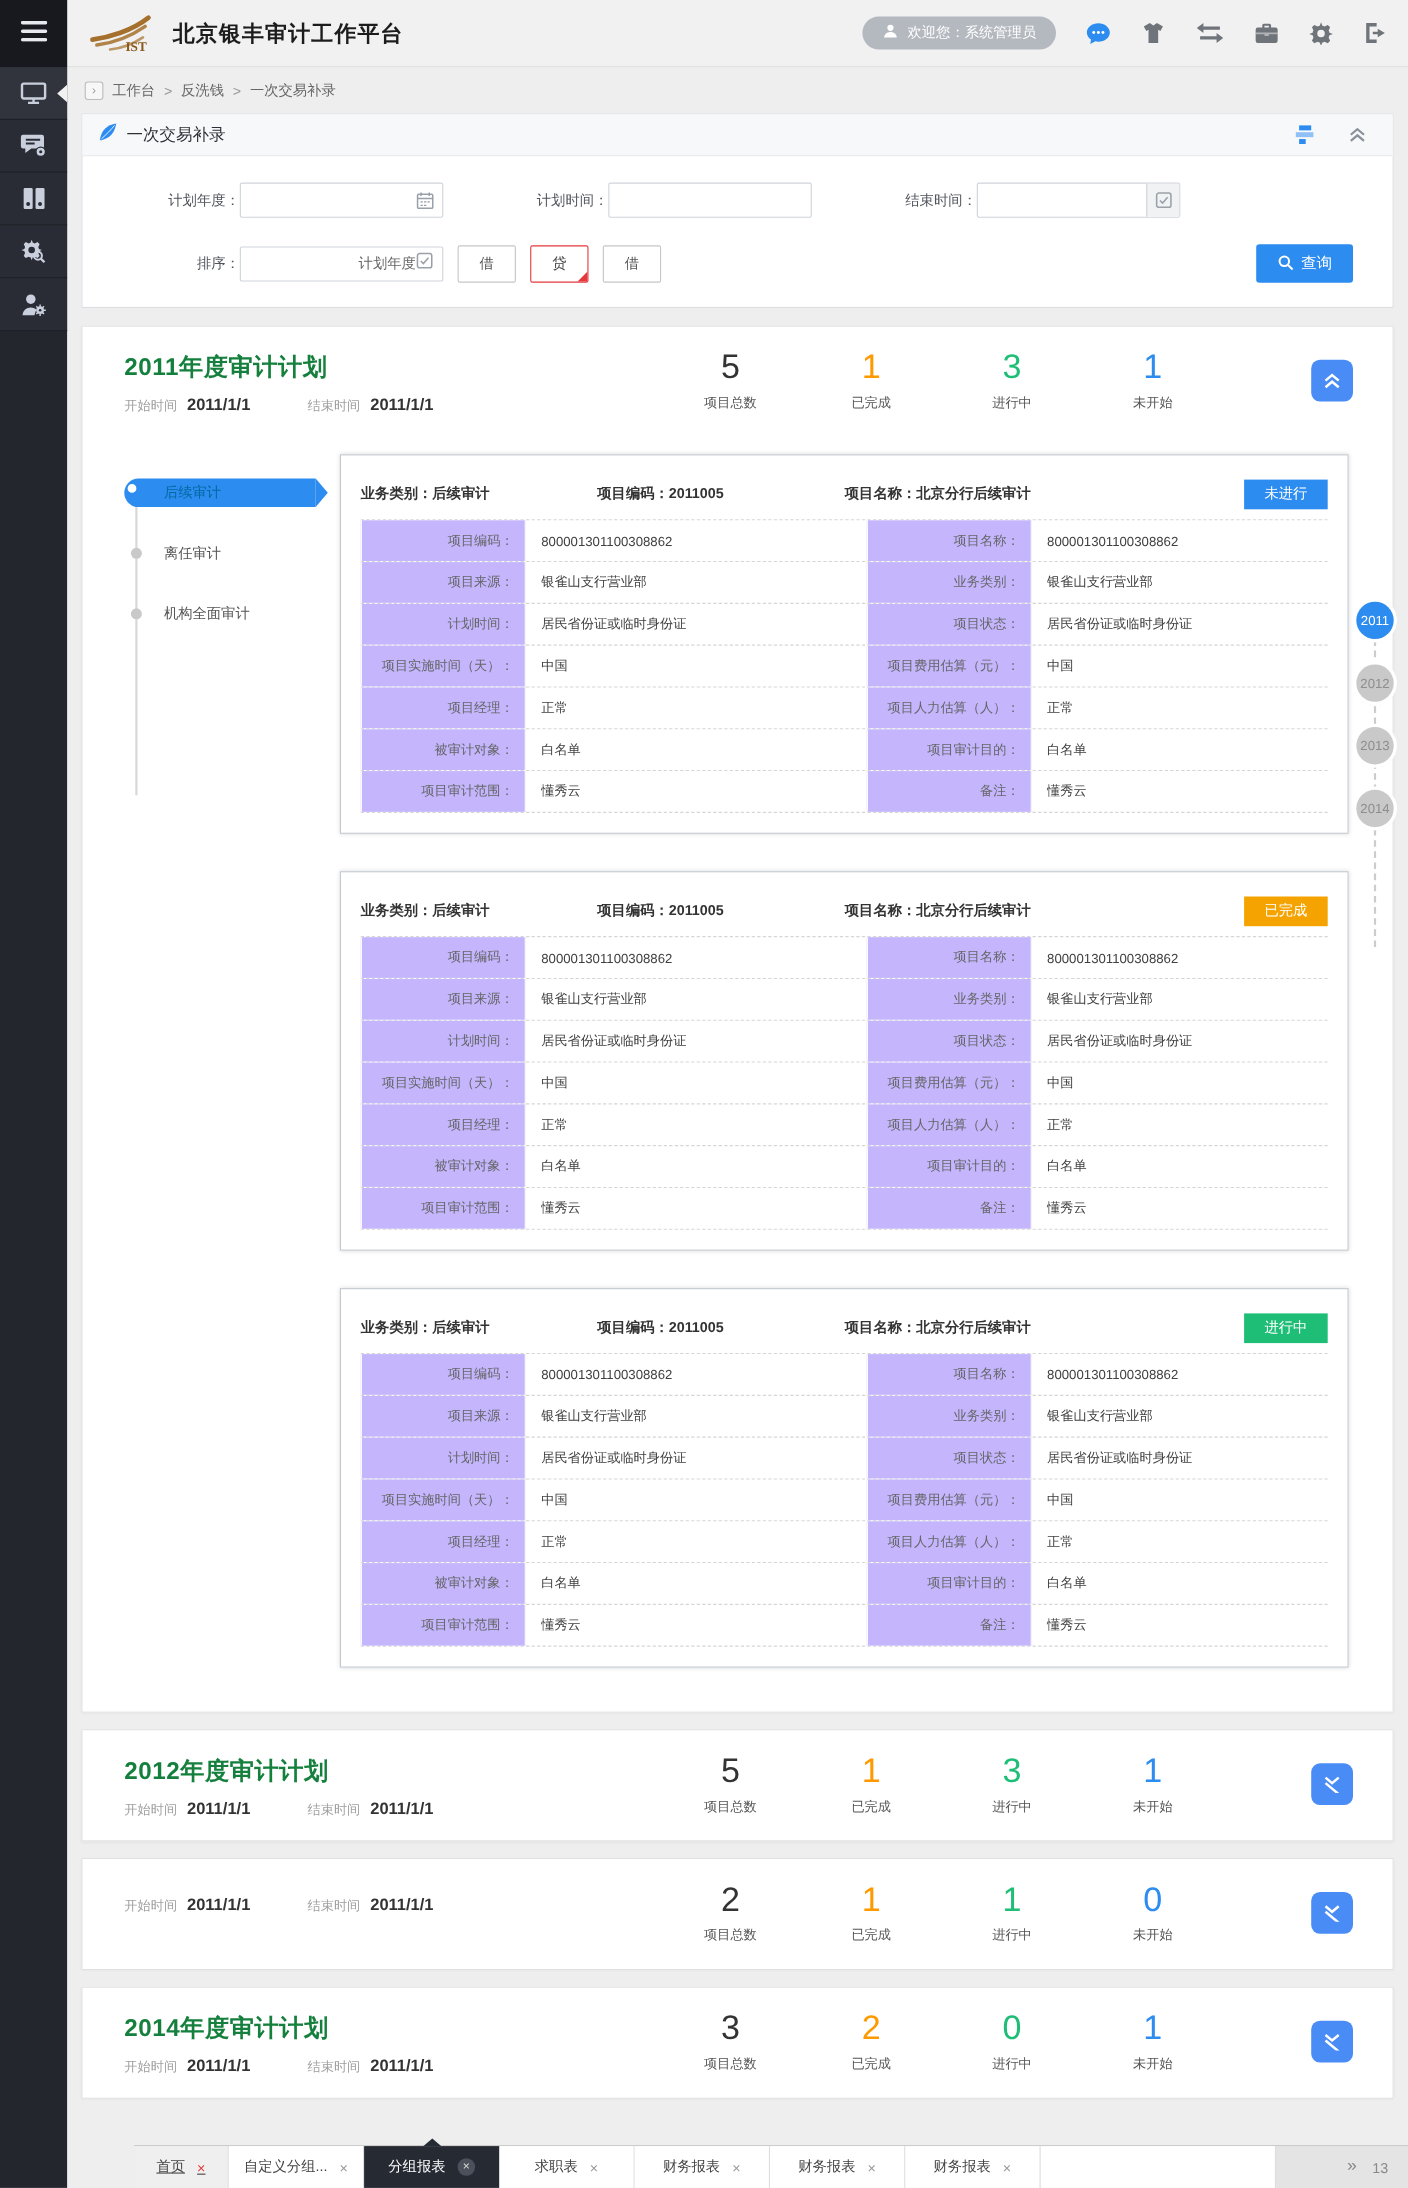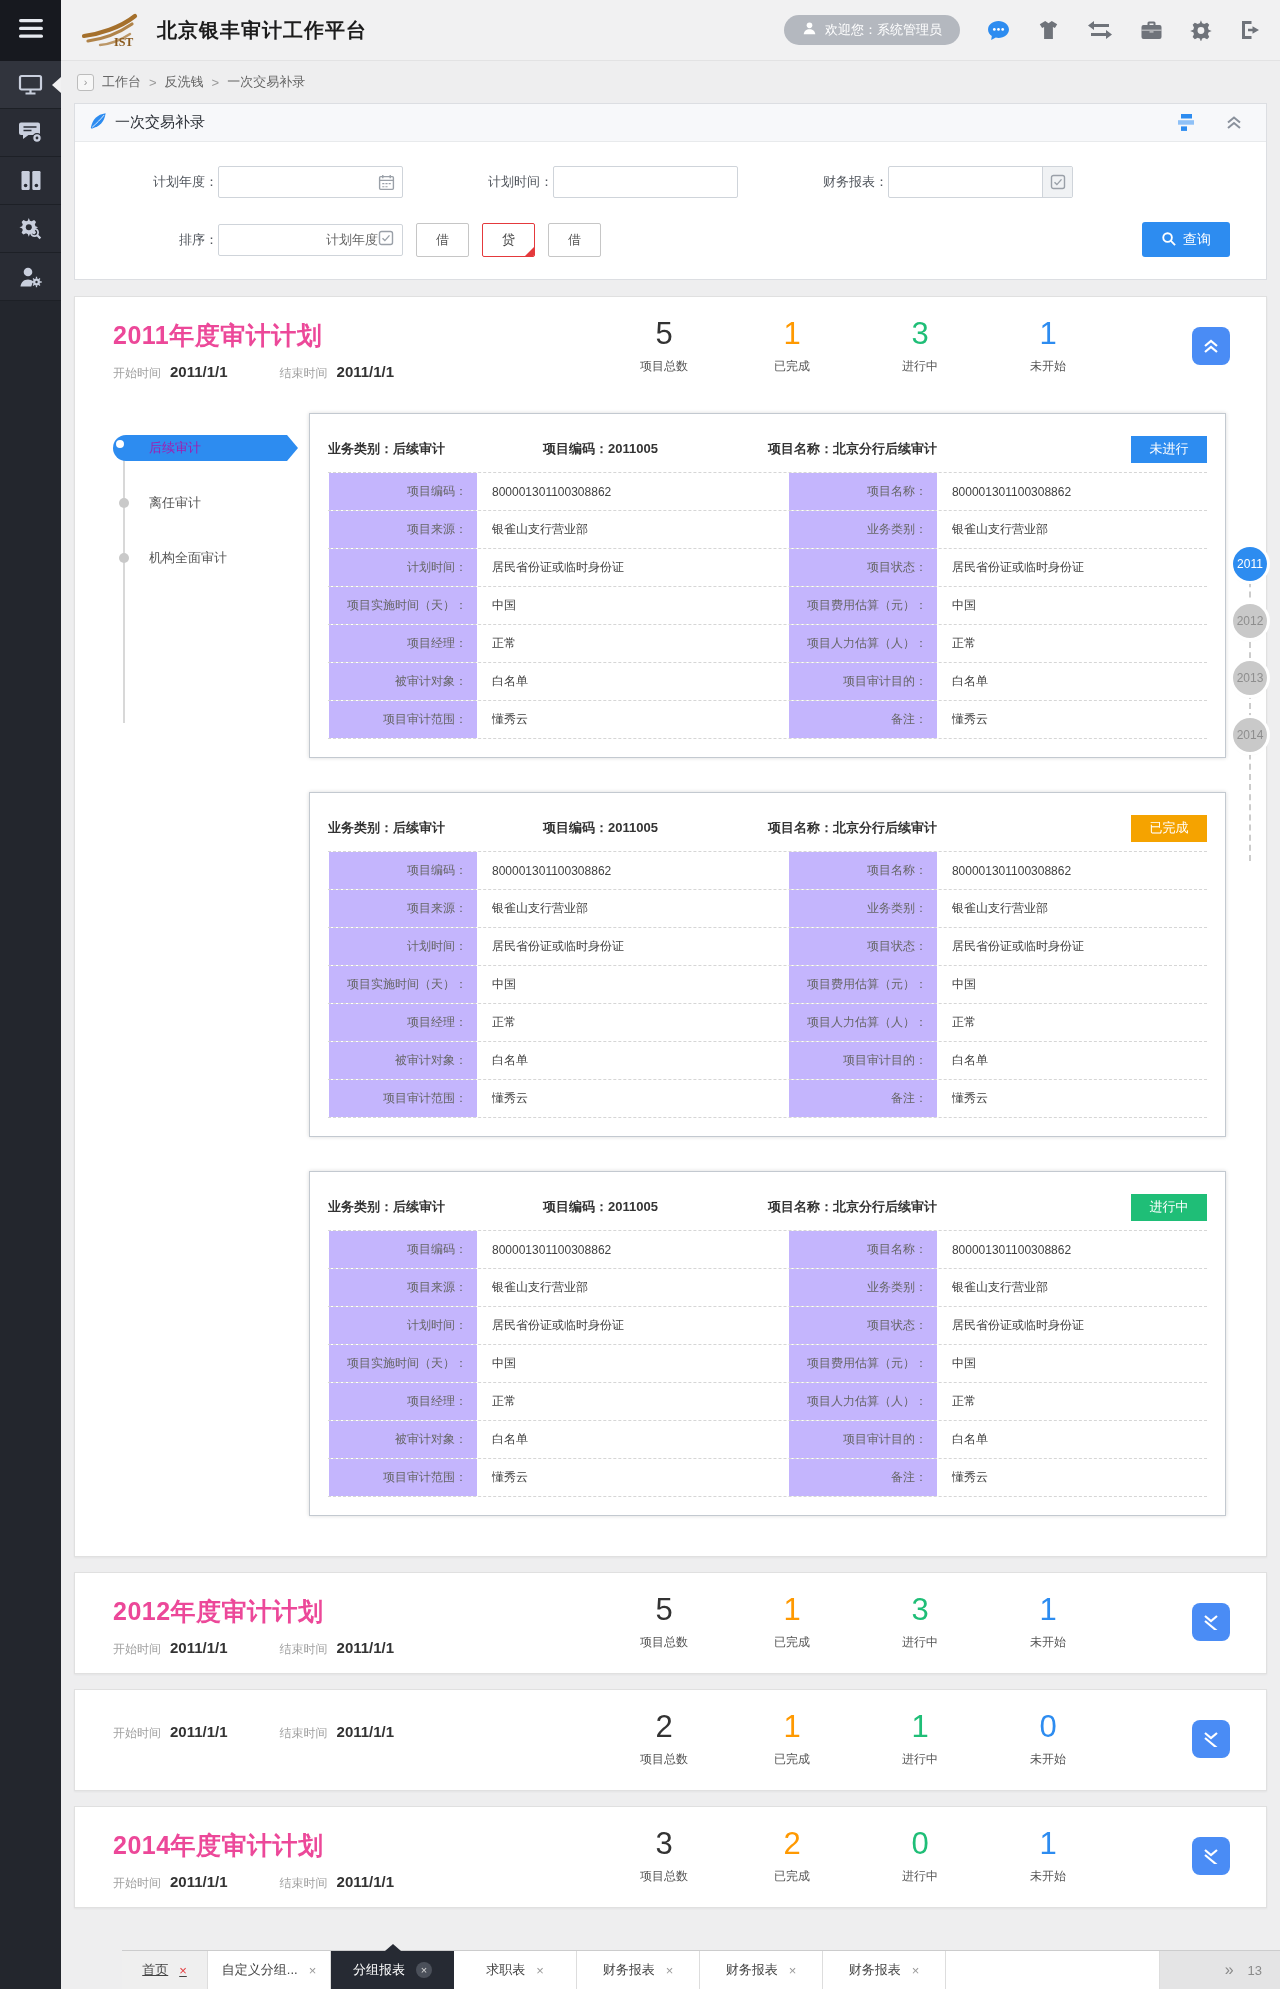--- a/index.html
+++ b/index.html
@@ -53,21 +53,21 @@
   .toggle-btn.selected { border-color:#e4393c; color:#444; }
   .toggle-btn.selected::after { content:""; position:absolute; right:-1px; bottom:-1px;
     border-left:11px solid transparent; border-bottom:11px solid #e4393c; }
   .search-btn { margin-left:auto; margin-right:12px; width:88px; height:35px; background:#2d8cf0; border-radius:3px;
     color:#fff; font-size:14px; display:flex; align-items:center; justify-content:center; gap:7px; cursor:pointer; }
 
   
   .plan-card { position:relative; background:#fff; border:1px solid #e0e0e0; box-shadow:0 1px 2px rgba(0,0,0,.05); margin-top:15px; }
   .plan-card.first { margin-top:16px; }
   .plan-header { height:100px; position:relative; padding:22px 0 0 38px; }
-  .plan-title { font-size:25px; color:#ec4899; font-weight:600; letter-spacing:.5px; }
+  .plan-title { font-size:22px; color:#15803d; font-weight:600; letter-spacing:.5px; }
   .plan-dates { display:flex; gap:52px; margin-top:11px; align-items:baseline; }
   .pd-label { font-size:12px; color:#a0a0a0; }
   .pd-value { font-size:15px; color:#333; font-weight:600; margin-left:9px; }
   .plan-stats { position:absolute; left:525px; top:20px; display:flex; }
   .stat { width:128px; text-align:center; }
   .stat-num { font-size:31px; font-weight:400; line-height:34px; }
   .stat-label { font-size:12px; color:#555; margin-top:7px; }
   .plan-toggle { position:absolute; right:36px; top:30px; width:38px; height:38px; border-radius:8px;
     background:#4a8cf5; display:flex; align-items:center; justify-content:center; cursor:pointer; }
 
@@ -76,21 +76,21 @@
   .cat-menu { width:196px; flex:none; position:relative; padding-top:22px; }
   .cat-menu::before { content:""; position:absolute; left:10px; top:28px; height:282px; border-left:2px solid #d8d8d8; }
   .cat-item { position:relative; height:26px; margin-bottom:29px; display:flex; align-items:center; cursor:pointer; z-index:1; }
   .cat-item .dot { position:absolute; left:6px; width:10px; height:10px; border-radius:50%; background:#c9c9c9; }
   .cat-item .cat-label { margin-left:36px; font-size:13px; color:#555; }
   .cat-item.active .cat-tag { position:absolute; left:0; right:22px; height:26px; background:#2d8cf0; border-radius:13px 0 0 13px; }
   .cat-item.active .cat-tag::after { content:""; position:absolute; right:-11px; top:0;
     border-top:13px solid transparent; border-bottom:13px solid transparent; border-left:11px solid #2d8cf0; }
   .cat-item.active .ring { position:absolute; left:3px; top:50%; margin-top:-8px; width:8px; height:8px;
     border:4px solid #fff; border-radius:50%; background:#2d8cf0; z-index:2; }
-  .cat-item.active .cat-label { position:relative; color:#a21caf; }
+  .cat-item.active .cat-label { position:relative; color:#0369a1; }
 
   .proj-col { flex:1; display:flex; flex-direction:column; gap:34px; }
   .proj { border:1px solid #c3c9d0; box-shadow:0 0 4px rgba(0,0,0,.15); background:#fff; padding:12px 18px 18px; }
   .proj-meta { display:flex; align-items:center; height:46px; font-size:13px; color:#333; font-weight:bold; }
   .pm-item { width:215px; }
   .pm-item:nth-child(2) { width:225px; }
   .pm-item:nth-child(3) { width:auto; flex:1; }
   .proj-badge { flex:none; width:76px; height:27px; color:#fff; font-size:13px; font-weight:normal;
     display:flex; align-items:center; justify-content:center; cursor:pointer; }
   .grid { border-top:1px dashed #d6d6d6; }
@@ -314,21 +314,21 @@
                       <path d="M4 9h2M7 9h2M10 9h2M4 12h2M7 12h2" stroke-width="1.1"></path>
                     </svg>
                   </span>
                 </div>
               </div>
               <div class="f-group">
                 <span class="f-label">计划时间：</span>
                 <div class="f-input"></div>
               </div>
               <div class="f-group">
-                <span class="f-label">财务报表：</span>
+                <span class="f-label">结束时间：</span>
                 <div class="f-input">
                   <span class="adorn-box">
                     <span style="display: flex;">
                       <svg width="16" height="16" viewBox="0 0 16 16" fill="none" stroke="#9aa0a8" stroke-width="1.4">
                         <rect x="1.5" y="1.5" width="13" height="13" rx="2"></rect>
                         <path d="M4.5 8.2l2.4 2.4 4.6-5.2"></path>
                       </svg>
                     </span>
                   </span>
                 </div>

